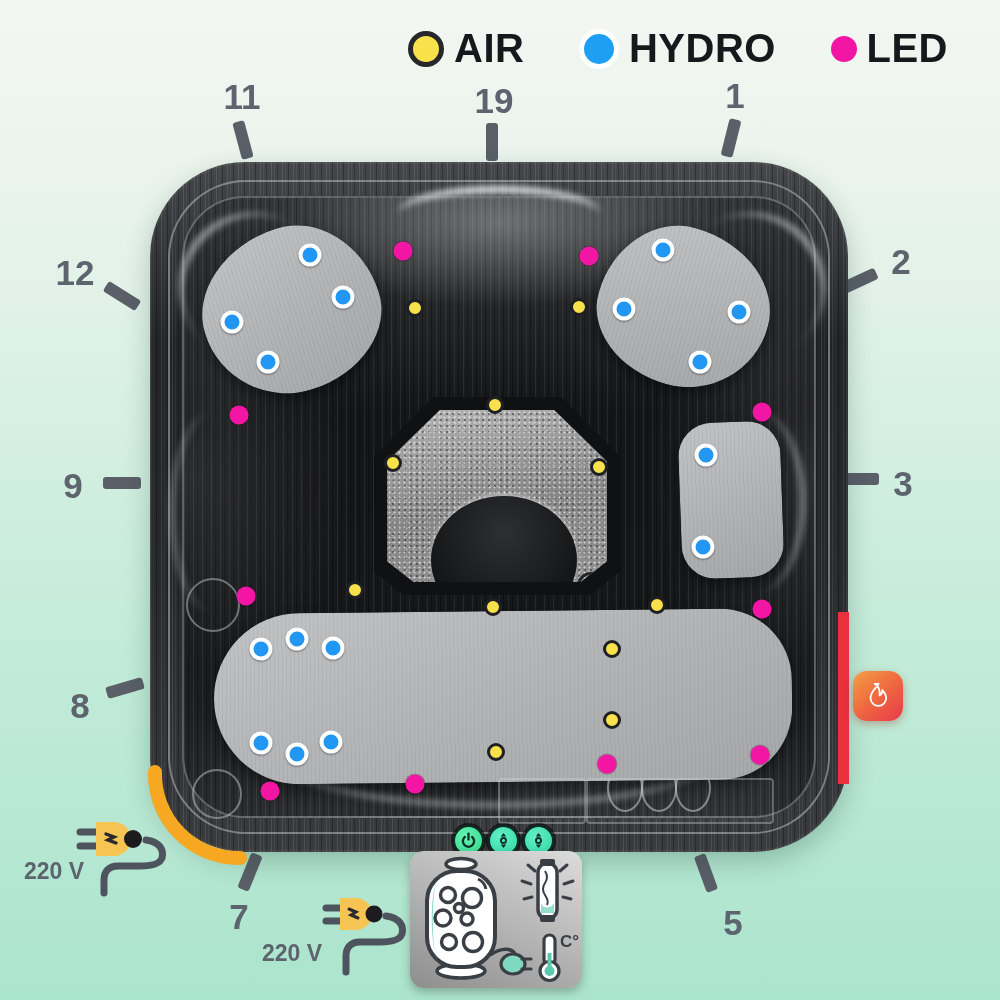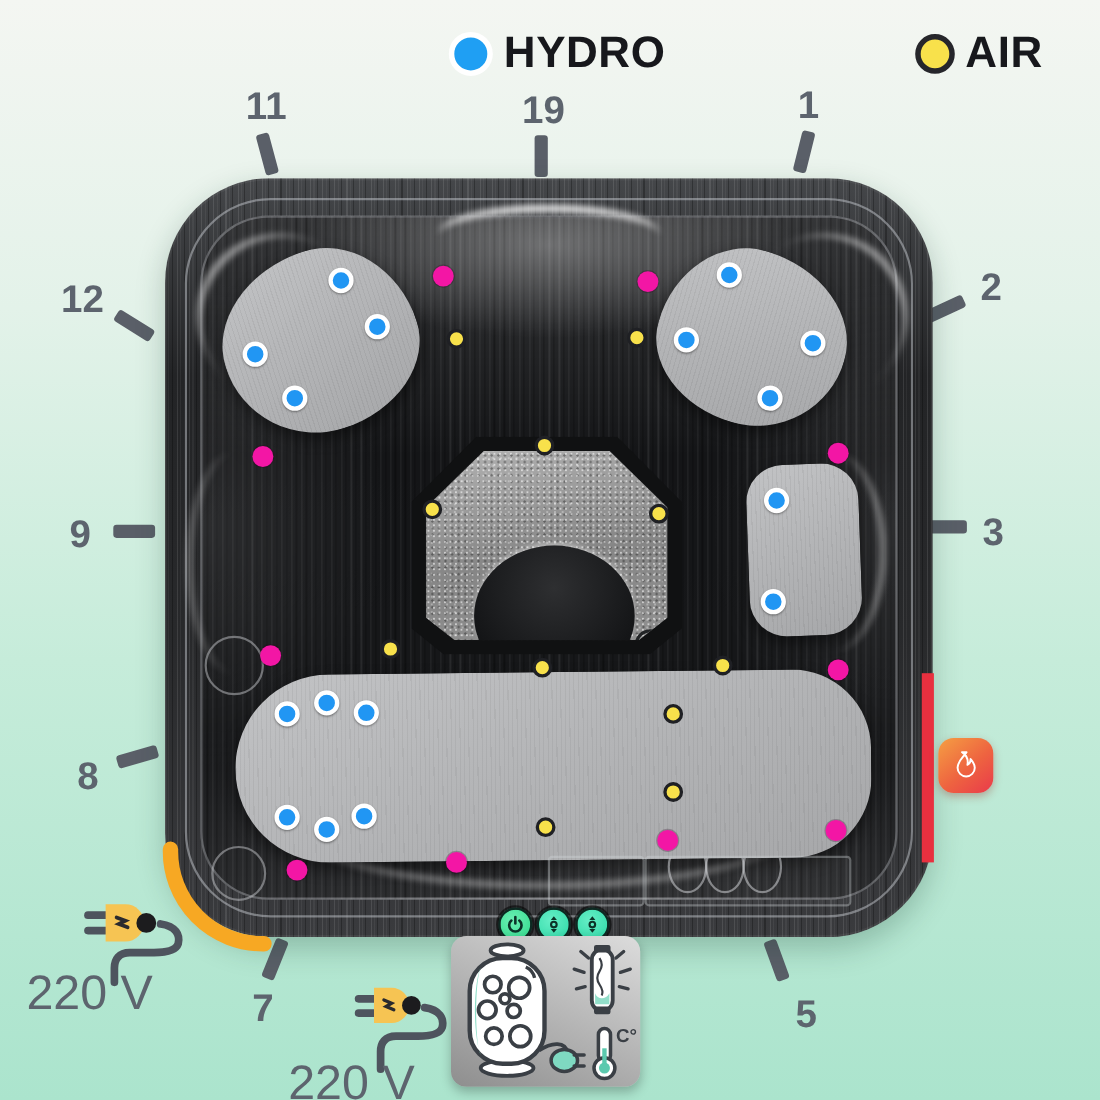--- a/index.html
+++ b/index.html
@@ -79,41 +79,45 @@
   .jet{position:absolute; border-radius:50%; transform:translate(-50%,-50%); z-index:30;}
   .jet-hydro{width:15px; height:15px; background:#2196f3; border:4px solid #ffffff; box-shadow:0 1px 2px rgba(0,0,0,.4);}
   .jet-air{width:12px; height:12px; background:#f8e14b; border:3px solid #1f2024;}
   .jet-led{width:19px; height:19px; background:#f316a5; box-shadow:0 0 0 1px rgba(40,0,30,.25);}
   
   .heater-bar{position:absolute; left:838px; top:612px; width:11px; height:172px; background:#e8303f;}
   .fire-badge{position:absolute; left:853px; top:671px; width:50px; height:50px; border-radius:14px;
     background:linear-gradient(140deg,#f59f43 0%,#ee6340 55%,#e93a4b 100%); display:flex; align-items:center; justify-content:center;
     box-shadow:0 3px 8px rgba(150,40,30,.35);}
   
-  .voltage{position:absolute; font-size:44px; font-weight:400; color:#5d646e;margin-top:20px;}
+  .voltage{position:absolute; font-size:23px; font-weight:700; color:#5d646e;}
   .v-left{left:24px; top:858px;}
   .v-bottom{left:262px; top:940px;}
   
   .equip-panel{position:absolute; left:410px; top:851px; width:172px; height:137px; border-radius:14px;
     background:linear-gradient(205deg,#dcdcdc 0%,#b9b9b9 45%,#8e8e8e 100%); box-shadow:0 4px 10px rgba(0,0,0,.25);}
   .abs{position:absolute;}
 </style>
 </head>
 <body>
 
 <div class="canvas">
 
   <div class="legend">
       <div class="legend-item">
+        <span class="legend-dot" style="width: 26px; height: 26px; background: rgb(248, 225, 75); border: 5px solid rgb(38, 38, 43);"></span>
+        <span class="legend-label">AIR</span>
+      </div>
+      <div class="legend-item">
         <span class="legend-dot" style="width: 30px; height: 30px; background: rgb(31, 159, 243); border: 5px solid rgb(255, 255, 255);"></span>
         <span class="legend-label">HYDRO</span>
       </div>
       <div class="legend-item">
-        <span class="legend-dot" style="width: 26px; height: 26px; background: rgb(248, 225, 75); border: 5px solid rgb(38, 38, 43);"></span>
-        <span class="legend-label">AIR</span>
+        <span class="legend-dot" style="width: 26px; height: 26px; background: rgb(243, 22, 165);"></span>
+        <span class="legend-label">LED</span>
       </div>
     </div>
 
   <div id="clock-layer">
       <div class="clock-num" style="left: 735px; top: 96px;">1</div>
       <div class="clock-tick" style="left: 725px; top: 119px; transform: rotate(14deg);"></div>
       <div class="clock-num" style="left: 901px; top: 262px;">2</div>
       <div class="clock-tick" style="left: 853px; top: 262px; transform: rotate(65deg);"></div>
       <div class="clock-num" style="left: 903px; top: 484px;">3</div>
       <div class="clock-tick" style="left: 854px; top: 460px; transform: rotate(90deg);"></div>

